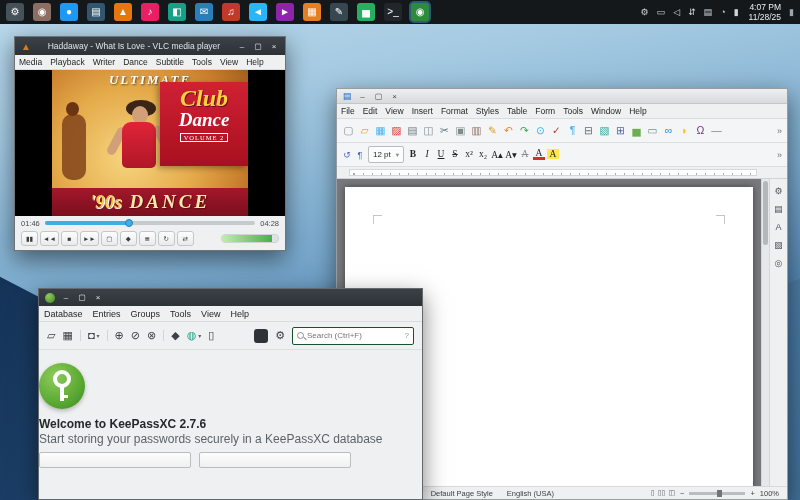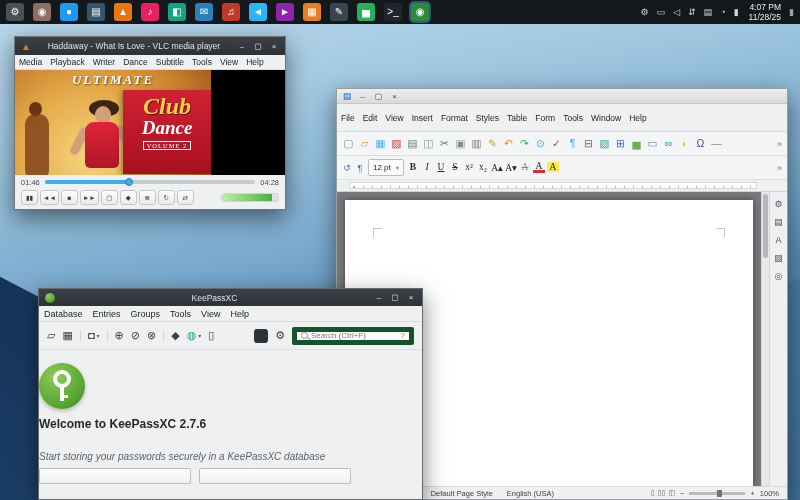--- a/index.html
+++ b/index.html
@@ -30,51 +30,51 @@
   .win-btn{width:10px;text-align:center;cursor:default;}
   .menubar{display:flex;background:#eff0f1;border-bottom:1px solid #d9dbdc;color:#232627;align-items:center;flex:0 0 auto;}
   .menu-item{padding:2px 5px;font-size:9px;white-space:nowrap;}
 
   
   .vlc{left:14px;top:36px;width:272px;background:#eff0f1;border:1px solid #6f7478;z-index:10;display:flex;flex-direction:column;}
   .vlc .titlebar{height:18px;}
   .vlc .menubar{height:15px;}
   .vlc .menu-item{font-size:8.5px;padding:1px 4px;}
   .vlc-cone{color:#e8760e;font-size:10px;}
-  .vlc-video{height:105px;background:#000;display:flex;overflow:hidden;}
+  .vlc-video{height:146px;background:#000;display:flex;justify-content:center;overflow:hidden;}
   .album{position:relative;width:196px;height:146px;background:radial-gradient(circle at 38% 60%,#f6d47f 0%,#e5ab4b 45%,#c87e2c 78%,#a35e1e 100%);overflow:hidden;font-family:"Liberation Serif",serif;flex:0 0 auto;}
   .dancer-side{position:absolute;left:10px;top:44px;width:24px;height:66px;border-radius:10px;background:#83431a;opacity:.85;}
   .dancer-side-head{position:absolute;left:14px;top:32px;width:13px;height:14px;border-radius:50%;background:#6b3413;}
   .fig-hair{position:absolute;left:74px;top:30px;width:30px;height:17px;border-radius:50%;background:#3a2517;}
   .fig-head{position:absolute;left:80px;top:36px;width:16px;height:18px;border-radius:50%;background:#d2a078;}
   .fig-armL{position:absolute;left:60px;top:56px;width:9px;height:30px;border-radius:5px;background:#d2a078;transform:rotate(28deg);}
   .fig-armR{position:absolute;left:106px;top:54px;width:9px;height:30px;border-radius:5px;background:#d2a078;transform:rotate(-30deg);}
   .fig-top{position:absolute;left:70px;top:52px;width:34px;height:46px;border-radius:9px 9px 5px 5px;background:linear-gradient(#e02438,#b01727);}
   .album-top{position:absolute;top:2px;left:0;right:0;text-align:center;color:#fff;font-style:italic;font-weight:bold;font-size:13px;letter-spacing:2px;text-shadow:1px 1px 2px rgba(0,0,0,.55);}
-  .album-panel{position:absolute;top:20px;right:0;width:88px;height:84px;background:linear-gradient(#cf2134,#a8101f);box-shadow:-2px 2px 6px rgba(0,0,0,.35);padding-top:5px;text-align:center;}
+  .album-panel{position:absolute;top:12px;right:0;width:88px;height:84px;background:linear-gradient(#cf2134,#a8101f);box-shadow:-2px 2px 6px rgba(0,0,0,.35);padding-top:5px;text-align:center;}
   .album-club{color:#ffd23f;font-style:italic;font-weight:bold;font-size:24px;line-height:.95;text-shadow:1px 1px 0 #6e0d18;}
   .album-dance{color:#fff;font-style:italic;font-weight:bold;font-size:19px;line-height:1;}
   .album-volume{display:inline-block;margin-top:4px;color:#fff;font-size:6.5px;border:1px solid #fff;padding:0 3px;letter-spacing:1px;}
   .album-bottom{position:absolute;bottom:0;left:0;right:0;height:28px;background:linear-gradient(#a3182a,#7a0e1d);display:flex;align-items:center;justify-content:center;gap:8px;font-style:italic;font-weight:bold;}
   .album-90s{color:#f7c948;font-size:19px;text-shadow:1px 1px 0 #fff;}
   .album-danceword{color:#ffeaae;font-size:19px;letter-spacing:3px;text-shadow:1px 1px 1px #5d0a14;}
   .seekrow{display:flex;align-items:center;gap:5px;padding:0 6px;height:14px;font-size:7.5px;color:#44484b;background:#eff0f1;flex:0 0 auto;}
   .seek{flex:1;height:4px;background:#c6cacc;border-radius:2px;position:relative;}
   .seek-fill{height:100%;background:#3daee9;border-radius:2px;}
   .seek-handle{position:absolute;top:-2px;width:8px;height:8px;border-radius:50%;background:#3daee9;border:1px solid #2980b9;margin-left:-4px;}
   .controls{display:flex;align-items:center;gap:2px;padding:0 6px 3px;height:20px;background:#eff0f1;flex:0 0 auto;}
   .ctl{min-width:17px;height:15px;border:1px solid #c3c7c9;border-radius:3px;background:linear-gradient(#fdfdfd,#e9ebeb);display:flex;align-items:center;justify-content:center;font-size:6.5px;color:#3a3e41;padding:0 2px;}
   .volume{margin-left:auto;width:58px;height:9px;border-radius:4px;background:#dfe2e3;overflow:hidden;border:1px solid #cfd3d4;}
   .vol-fill{height:100%;background:linear-gradient(90deg,#c3ecaa,#49b04a);}
 
   
   .writer{left:336px;top:88px;width:452px;height:412px;background:#eff0f1;border:1px solid #989da0;z-index:20;display:flex;flex-direction:column;}
   .writer .titlebar{height:15px;}
   .writer .titlebar .title{font-size:8px;}
-  .writer .menubar{height:28px;}
+  .writer .menubar{height:15px;}
   .writer .menu-item{font-size:8.5px;padding:1px 4px;}
   .writer-doc-icon{color:#1565c0;font-size:9px;}
   .writer .win-btn{color:#444;}
   .w-toolbar{display:flex;align-items:center;gap:3px;padding:0 5px;height:24px;background:#f4f5f6;border-bottom:1px solid #dcdee0;flex:0 0 auto;}
   .w-icon{font-size:10.5px;line-height:1;width:13px;text-align:center;flex:0 0 auto;}
   .overflow{margin-left:auto;color:#6d7578;font-size:9px;}
   .combo{display:flex;align-items:center;justify-content:space-between;background:#fcfcfc;border:1px solid #b9bdbf;border-radius:2px;height:17px;padding:0 4px;font-size:8px;color:#232627;white-space:nowrap;overflow:hidden;flex:0 0 auto;}
   .combo .arrow{color:#7f8c8d;font-size:6.5px;margin-left:3px;}
   .style-combo{width:108px;}
   .font-combo{width:96px;}
@@ -113,32 +113,32 @@
   .kp .menubar{height:16px;}
   .kp .menu-item{font-size:9px;}
   .kp-mini-logo{width:10px;height:10px;border-radius:50%;background:radial-gradient(circle at 35% 30%,#8ecb5b,#3f8a22);flex:0 0 auto;}
   .kp-toolbar{display:flex;align-items:center;gap:7px;height:28px;padding:0 8px;background:#eff0f1;border-bottom:1px solid #dcdee0;font-size:11px;color:#3c4246;flex:0 0 auto;}
   .kp-tool{display:flex;align-items:center;line-height:1;}
   .kp-tool.sep{border-left:1px solid #d2d5d7;padding-left:7px;}
   .kp-tool .dd{display:none;font-size:6px;margin-left:2px;color:#5a6166;}
   .kp-tool .dd.show{display:inline;}
   .kp-dark-icon{width:14px;height:14px;background:#2e3338;border-radius:3px;}
   .right-start{margin-left:auto;}
-  .search{display:flex;align-items:center;background:#fff;border:5px solid #14532d;border-radius:2px;height:18px;width:122px;padding:0 4px;gap:3px;flex:0 0 auto;}
+  .search{display:flex;align-items:center;background:#fff;border:1px solid #14532d;border-radius:2px;height:18px;width:122px;padding:0 4px;gap:3px;flex:0 0 auto;}
   .search input{border:none;outline:none;flex:1;min-width:0;font-size:8px;color:#555;background:transparent;font-family:"Liberation Sans",sans-serif;}
   .search .help{color:#8a9093;font-size:8px;}
   .mag{width:7px;height:7px;border:1px solid #8a9093;border-radius:50%;position:relative;flex:0 0 auto;}
   .mag::after{content:"";position:absolute;left:5px;top:5px;width:4px;height:1px;background:#8a9093;transform:rotate(45deg);}
   .kp-body{flex:1;display:flex;flex-direction:column;align-items:flex-start;padding-top:13px;background:#eff0f1;overflow:hidden;}
   .kp-logo{width:46px;height:46px;border-radius:50%;background:radial-gradient(circle at 35% 30%,#8ecb5b,#53a42d 68%,#3c7d1f);position:relative;box-shadow:0 2px 4px rgba(0,0,0,.25);flex:0 0 auto;}
   .kp-key-head{position:absolute;left:14px;top:7px;width:18px;height:18px;border:4px solid #fff;border-radius:50%;}
   .kp-key-stem{position:absolute;left:21px;top:24px;width:4px;height:14px;background:#fff;}
   .kp-key-tooth{position:absolute;left:25px;top:32px;width:4px;height:3px;background:#fff;}
   .kp-title{margin-top:8px;font-size:12px;font-weight:bold;color:#26292c;}
-  .kp-sub{margin-top:20px;font-size:10px;color:#5c6368;font-style:italic;}
+  .kp-sub{margin-top:1px;font-size:12px;color:#5c6368;}
   .kp-buttons{display:flex;flex-direction:column;gap:4px;margin-top:7px;align-items:center;}
   .kp-btn{width:312px;height:16px;background:linear-gradient(#fdfdfd,#eff0f1);border:1px solid #b9bdbf;border-radius:2px;font-size:8px;color:#26292c;display:flex;align-items:center;justify-content:center;font-family:"Liberation Sans",sans-serif;}
   .kp-row{display:flex;gap:8px;margin-top:6px;}
   .kp-btn.half{width:152px;}
 </style>
 </head>
 <body>
 
 <div class="desktop">
   <div class="hill1"></div>
@@ -318,21 +318,20 @@
           </span>
         <span>+</span>
         <span>100%</span>
       </span>
     </div>
   </div>
 
   <div class="window kp">
     <div class="titlebar dark">
       <span class="kp-mini-logo"></span>
-      <span class="title">KeePassXC</span>
       <span class="win-btns">
         <span class="win-btn">–</span>
         <span class="win-btn">▢</span>
         <span class="win-btn">×</span>
       </span>
     </div>
     <div class="menubar">
       <span class="menu-item">Database</span>
         <span class="menu-item">Entries</span>
         <span class="menu-item">Groups</span>

